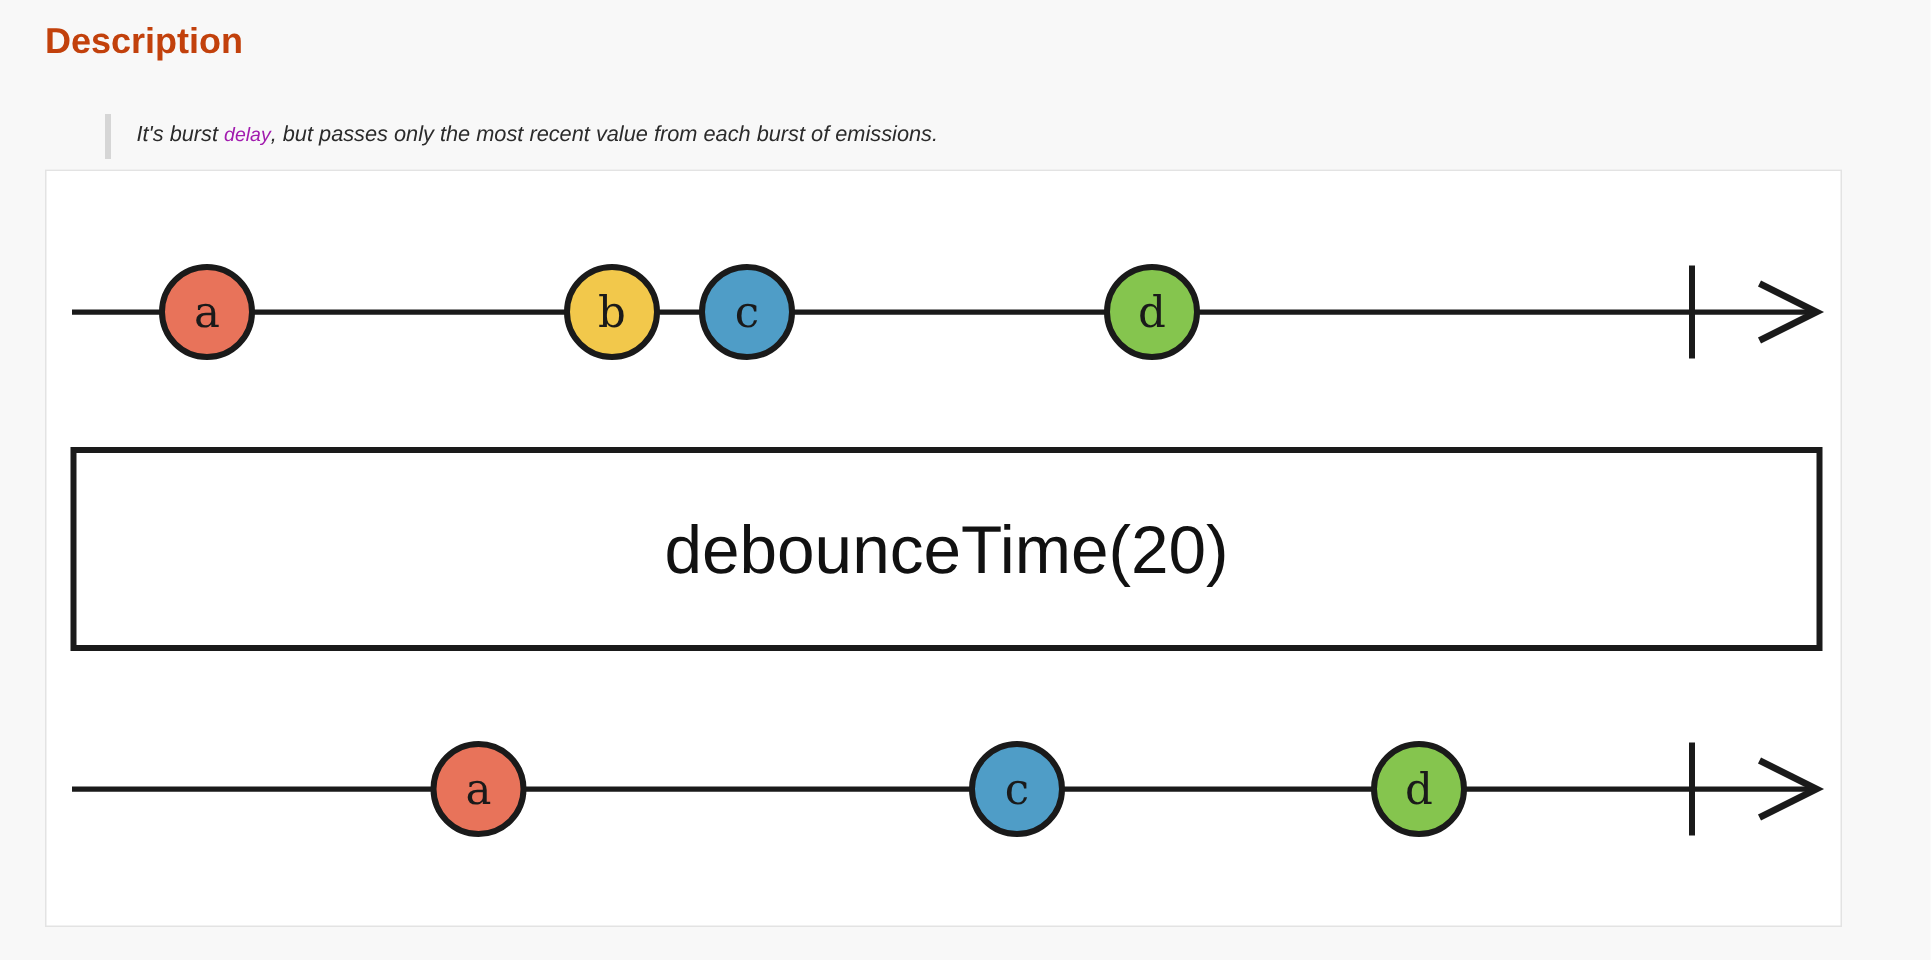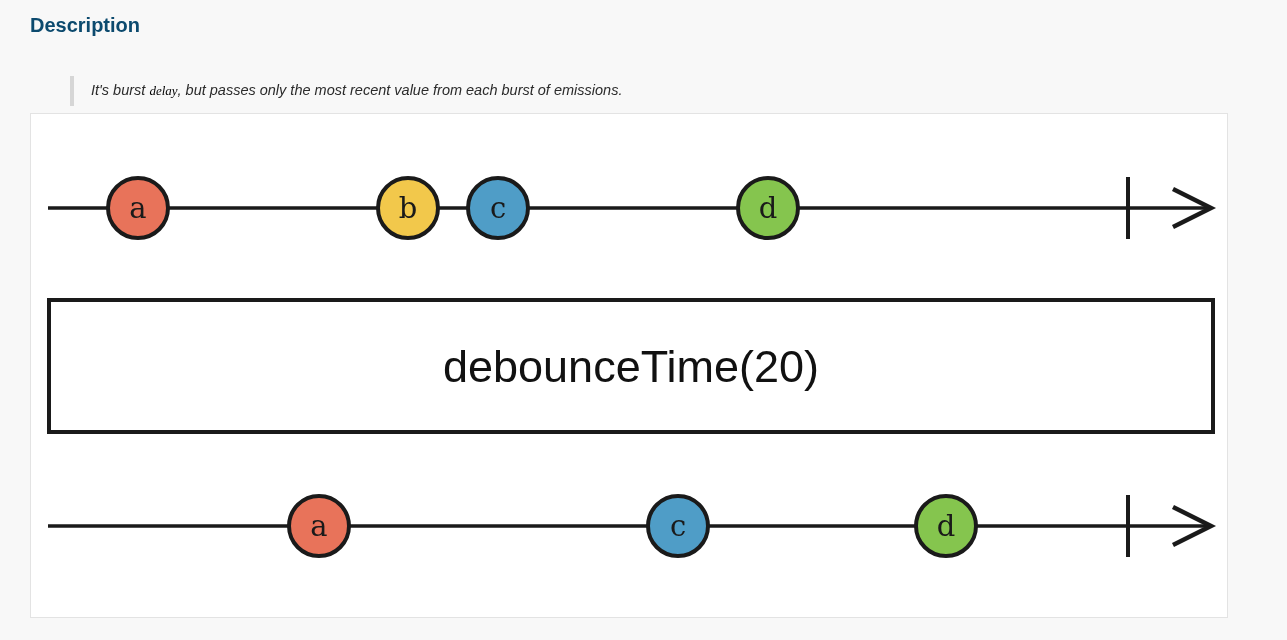--- a/index.html
+++ b/index.html
@@ -4,36 +4,36 @@
 <style>
   html,body{margin:0;padding:0;}
   body{
     width:1287px;height:640px;position:relative;overflow:hidden;
     background:#f8f8f8;
     font-family:"Liberation Sans",sans-serif;
     color:#1f1f1f;
   }
   .section-title{
     position:absolute;left:30px;top:14px;
-    font-size:20px;font-weight:700;color:#0c4a6e;
+    font-size:24px;font-weight:700;color:#c2410c;
     margin:0;
   }
   .quote{
     position:absolute;left:30px;top:61px;
     border-left:4px solid #d6d6d6;
     padding:5px 0 7px 17px;
     font-style:italic;font-size:14.5px;color:#2b2b2b;
     line-height:1.3;
     white-space:nowrap;
   }
   .quote code{
-    font-family:Liberation Serif, serif;
+    font-family:Liberation Sans, sans-serif;
     font-style:italic;
     font-size:13px;
-    color:#000000;
+    color:#a21caf;
   }
   .panel{
     position:absolute;left:30px;top:113px;
     width:1198px;height:505px;
     box-sizing:border-box;
     background:#ffffff;
     border:1px solid #e3e3e3;
   }
   .panel svg{display:block;width:100%;height:100%;}
 </style>

